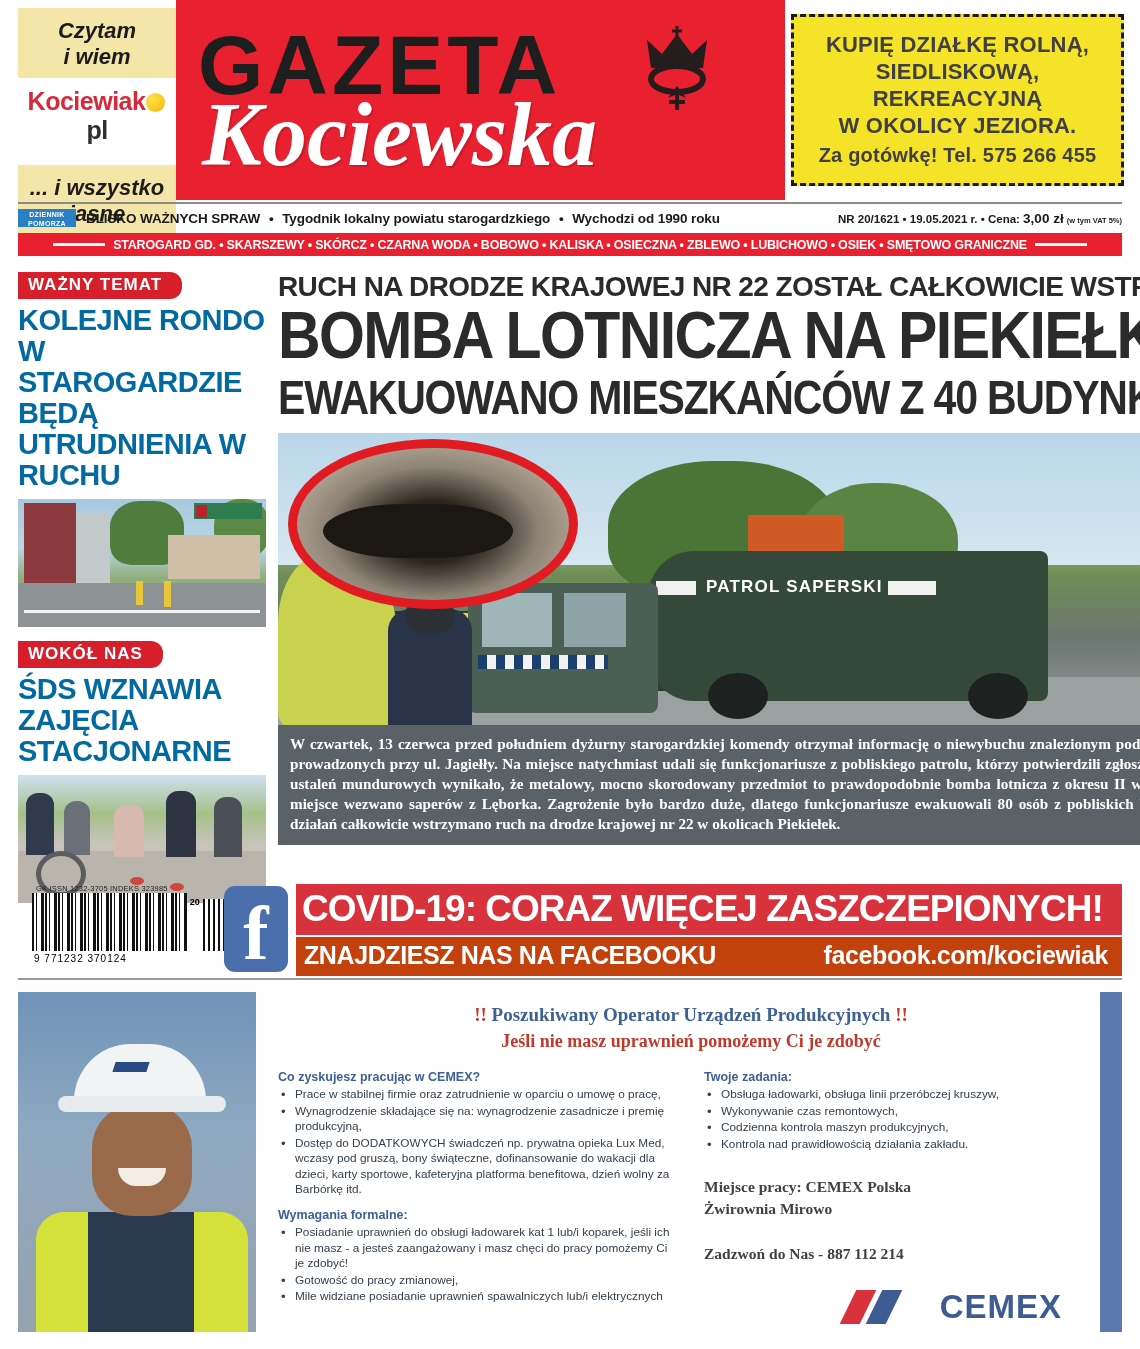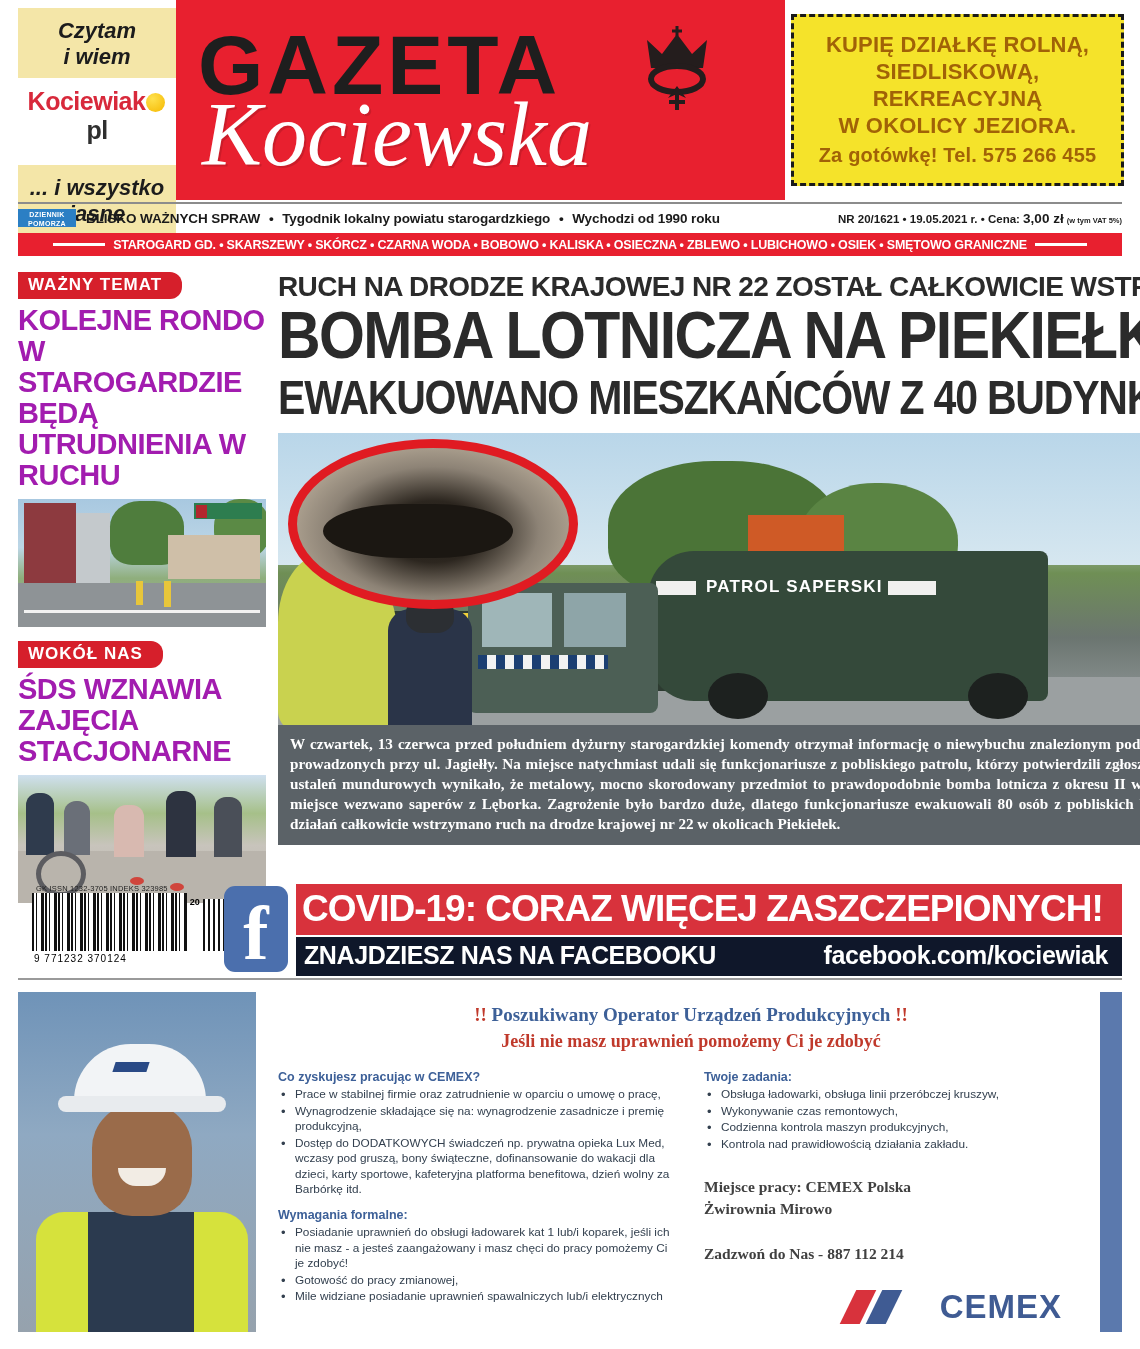--- a/index.html
+++ b/index.html
@@ -35,33 +35,33 @@
   .mh-mid { flex:1; background:#e8202f; position:relative; overflow:hidden; }
   .gz-top {
     position:absolute; left:22px; top:26px;
     font-family:"Liberation Sans", sans-serif;
     font-weight:bold; font-size:84px; letter-spacing:4px;
     color:#1e1e1e; line-height:.95;
   }
   .gz-bot {
     position:absolute; left:26px; top:92px;
     font-family:"Liberation Serif", serif;
-    font-style:italic; font-weight:normal; font-size:90px;
+    font-style:italic; font-weight:bold; font-size:90px;
     color:#ffffff; line-height:.95;
     text-shadow: 2px 2px 0 rgba(0,0,0,.12);
   }
   .crown { position:absolute; right:72px; top:24px; width:70px; height:92px; }
 
   .mh-right { width:355px; padding:14px 16px 14px 6px; }
   .ad-yellow {
     background:#f5e32a; border:3px dashed #1a1a1a;
     height:100%; display:flex; flex-direction:column; justify-content:center;
     text-align:center; padding:8px 6px; line-height:1.22;
   }
-  .ad-yellow .l { font-weight:bold; font-size:22px; color:#a16207; letter-spacing:.2px; }
+  .ad-yellow .l { font-weight:bold; font-size:22px; color:#404040; letter-spacing:.2px; }
   .ad-yellow .l.last { font-size:20px; margin-top:4px; }
 
   
   .infobar { position:absolute; left:18px; top:202px; width:1104px; }
   .infobar .rule { height:2px; background:#8c8c8c; }
   .infobar-row {
     display:flex; align-items:center; height:26px; gap:10px; padding-top:2px;
   }
   .pom-badge {
     width:58px; height:18px; background:#2b7fc4; color:#fff;
@@ -85,21 +85,21 @@
   .cols { display:flex; gap:12px; }
   .colL { width:248px; }
   .colR { flex:1; }
 
   .tag {
     display:inline-block; background:#d61f2b; color:#fff;
     font-weight:bold; font-size:17px; letter-spacing:1px;
     padding:3px 20px 4px 10px; border-radius:0 12px 12px 0;
   }
   .side-head {
-    font-weight:bold; font-size:29px; line-height:1.07; color:#a21caf;
+    font-weight:bold; font-size:29px; line-height:1.07; color:#0369a1;
     margin:6px 0 8px; letter-spacing:-.5px;
   }
   .side-photo { width:248px; height:128px; position:relative; overflow:hidden; }
   .side-photo.p1 { background:linear-gradient(#a8c8e0 0%,#bcd6e6 38%,#8fae7c 62%,#9aa0a4 100%); }
   .side-photo.p2 { background:linear-gradient(#cfe0ef 0%,#a6c089 30%,#c8c4bc 55%,#b6b2aa 100%); }
   .ph-b1 { position:absolute; left:6px; top:4px; width:52px; height:86px; background:#8d3a3f; }
   .ph-b2 { position:absolute; left:58px; top:14px; width:34px; height:76px; background:#c4c9cc; }
   .ph-tree { position:absolute; left:92px; top:2px; width:74px; height:64px; background:#4f7d3d; border-radius:40% 40% 30% 30%; }
   .ph-tree2 { position:absolute; left:196px; top:0px; width:56px; height:60px; background:#5b8a45; border-radius:45%; }
   .ph-bldg { position:absolute; left:150px; top:36px; width:92px; height:44px; background:#cfbfa8; }
@@ -216,21 +216,21 @@
     text-align:center; color:#fff; font-family:"Liberation Serif", serif;
     font-weight:bold; font-size:76px; line-height:86px;
   }
   .fbtext-col { flex:1; }
   .covidbar {
     background:#d8323c; color:#fff; font-weight:bold;
     font-size:37px; letter-spacing:-1px; line-height:1.0;
     padding:6px 8px 8px 6px; white-space:nowrap;
   }
   .fbline {
-    background:#0f172a; color:#fff; display:flex; align-items:flex-start;
+    background:#c2410c; color:#fff; display:flex; align-items:flex-start;
     justify-content:space-between; padding:4px 14px 6px 8px; margin-top:2px;
   }
   .fbline .l { font-weight:bold; font-size:25px; letter-spacing:-.4px; }
   .fbline .r { font-weight:bold; font-size:25px; letter-spacing:-.4px; }
   .hr-grey { position:absolute; left:18px; top:978px; width:1104px; height:2px; background:#9a9a9a; }
 
   
   .cemex { position:absolute; left:18px; top:992px; width:1104px; height:340px;
            background:#ffffff; display:flex; }
   .cx-photo { width:238px; position:relative; overflow:hidden;

